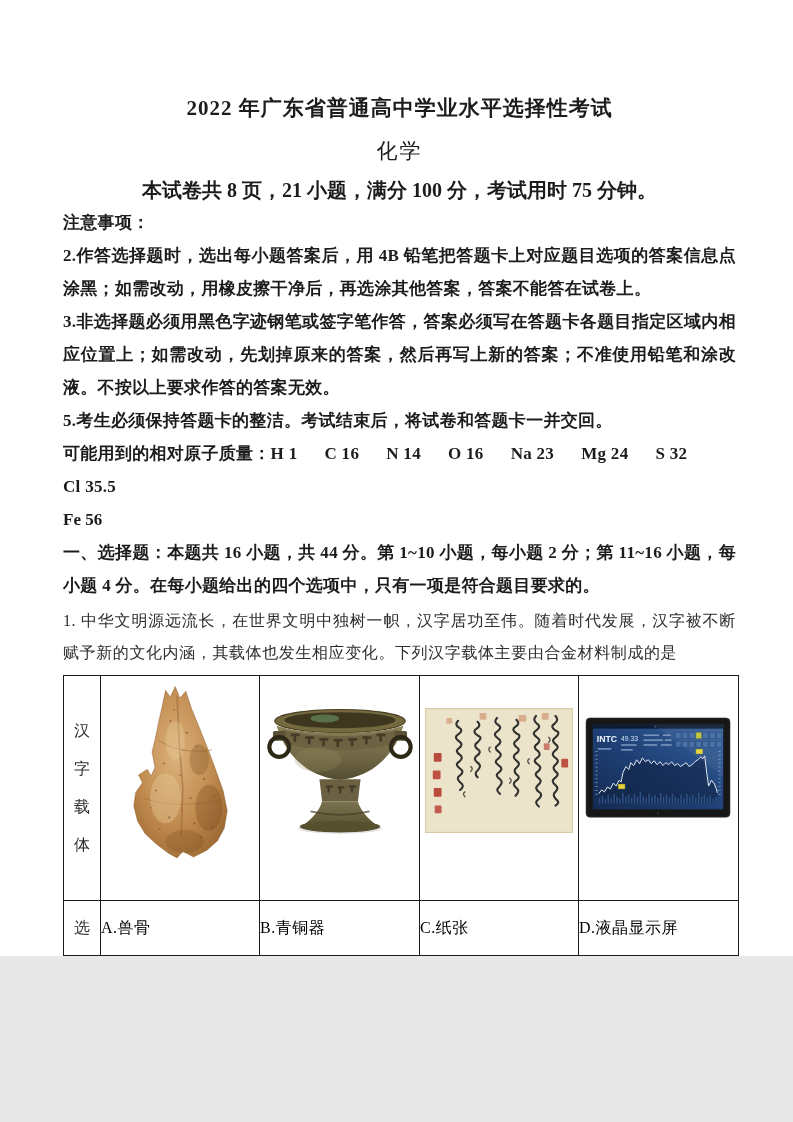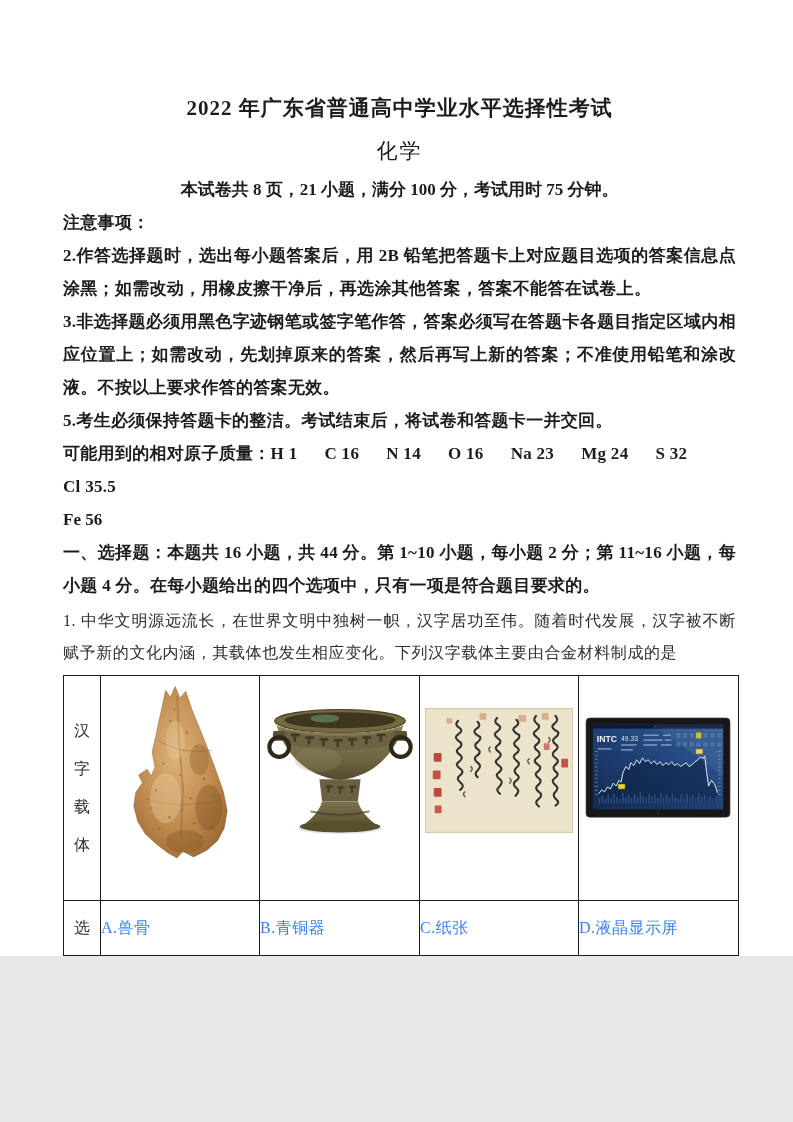--- a/index.html
+++ b/index.html
@@ -16,21 +16,21 @@
   }
   .title{
     text-align:center;font-size:21px;font-weight:700;
     line-height:30px;margin:0 0 13px 0;letter-spacing:1px;
   }
   .subject{
     text-align:center;font-size:21px;font-weight:400;
     line-height:30px;margin:0 0 10px 0;letter-spacing:2px;
   }
   .exam-info{
-    text-align:center;font-size:17px;font-weight:700;
+    text-align:center;font-size:20px;font-weight:700;
     line-height:28px;margin:0 0 2px 0;
   }
   .bold-par{
     font-size:17px;font-weight:700;line-height:33px;
     margin:0;text-align:justify;letter-spacing:.3px;
   }
   .atomic-line{font-size:17px;font-weight:700;line-height:33px;letter-spacing:.3px;}
   .atomic-line .mass{display:inline-block;margin-right:27px;}
   .atomic-line .mass:last-child{margin-right:0;}
   .atomic-line2{font-size:17px;font-weight:700;line-height:33px;}
@@ -52,38 +52,38 @@
     vertical-align:middle;text-align:center;
     font-size:16px;color:#2e2e2e;
   }
   .carrier-col{
     display:flex;flex-direction:column;align-items:center;
     justify-content:center;gap:17px;height:222px;
   }
   td.img-cell{vertical-align:top;text-align:center;height:224px;background:#fff;}
   td.opt-cell{
     height:54px;vertical-align:middle;text-align:left;
-    font-size:16px;color:#3b82f6;padding-left:11px;letter-spacing:.5px;
+    font-size:16px;color:#000000;padding-left:11px;letter-spacing:.5px;
   }
   .img-wrap{display:inline-block;}
   .mt2{margin-top:3px;} .mt16{margin-top:17px;} .mt30{margin-top:32px;} .mt36{margin-top:40px;}
   svg text.lcd-ticker{font-family:"Liberation Sans","DejaVu Sans",sans-serif;font-weight:700;}
   svg text.lcd-price{font-family:"Liberation Sans","DejaVu Sans",sans-serif;}
 </style>
 </head>
 <body>
 
 <div class="page">
 
   <h1 class="title">2022 年广东省普通高中学业水平选择性考试</h1>
   <h2 class="subject">化学</h2>
   <div class="exam-info">本试卷共 8 页，21 小题，满分 100 分，考试用时 75 分钟。</div>
 
   <div class="bold-par">注意事项：</div>
-  <p class="bold-par">2.作答选择题时，选出每小题答案后，用 2B 铅笔把答题卡上对应题目选项的答案信息点涂黑；如需改动，用橡皮擦干净后，再选涂其他答案，答案不能答在试卷上。</p>
+  <p class="bold-par">2.作答选择题时，选出每小题答案后，用 4B 铅笔把答题卡上对应题目选项的答案信息点涂黑；如需改动，用橡皮擦干净后，再选涂其他答案，答案不能答在试卷上。</p>
   <p class="bold-par">3.非选择题必须用黑色字迹钢笔或签字笔作答，答案必须写在答题卡各题目指定区域内相应位置上；如需改动，先划掉原来的答案，然后再写上新的答案；不准使用铅笔和涂改液。不按以上要求作答的答案无效。</p>
   <p class="bold-par">5.考生必须保持答题卡的整洁。考试结束后，将试卷和答题卡一并交回。</p>
 
   <div class="atomic-line">
     <span>可能用到的相对原子质量：</span><span class="mass">H 1</span><span class="mass">C 16</span><span class="mass">N 14</span><span class="mass">O 16</span><span class="mass">Na 23</span><span class="mass">Mg 24</span><span class="mass">S 32</span><span class="mass">Cl 35.5</span>
   </div>
   <div class="atomic-line2">Fe 56</div>
 
   <p class="section-heading">一、选择题：本题共 16 小题，共 44 分。第 1~10 小题，每小题 2 分；第 11~16 小题，每小题 4 分。在每小题给出的四个选项中，只有一项是符合题目要求的。</p>
 

